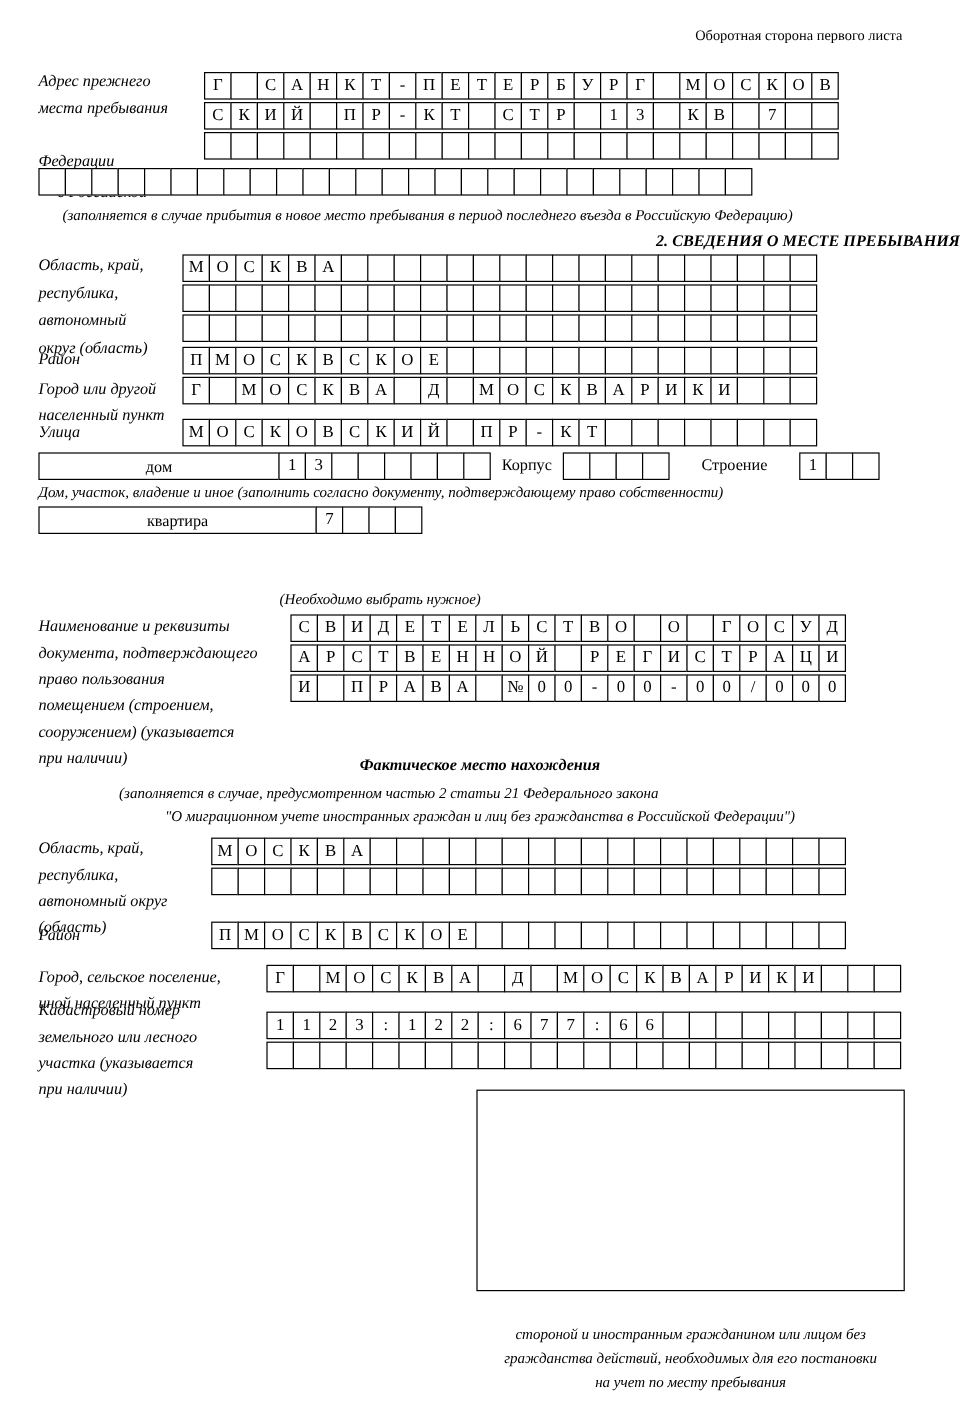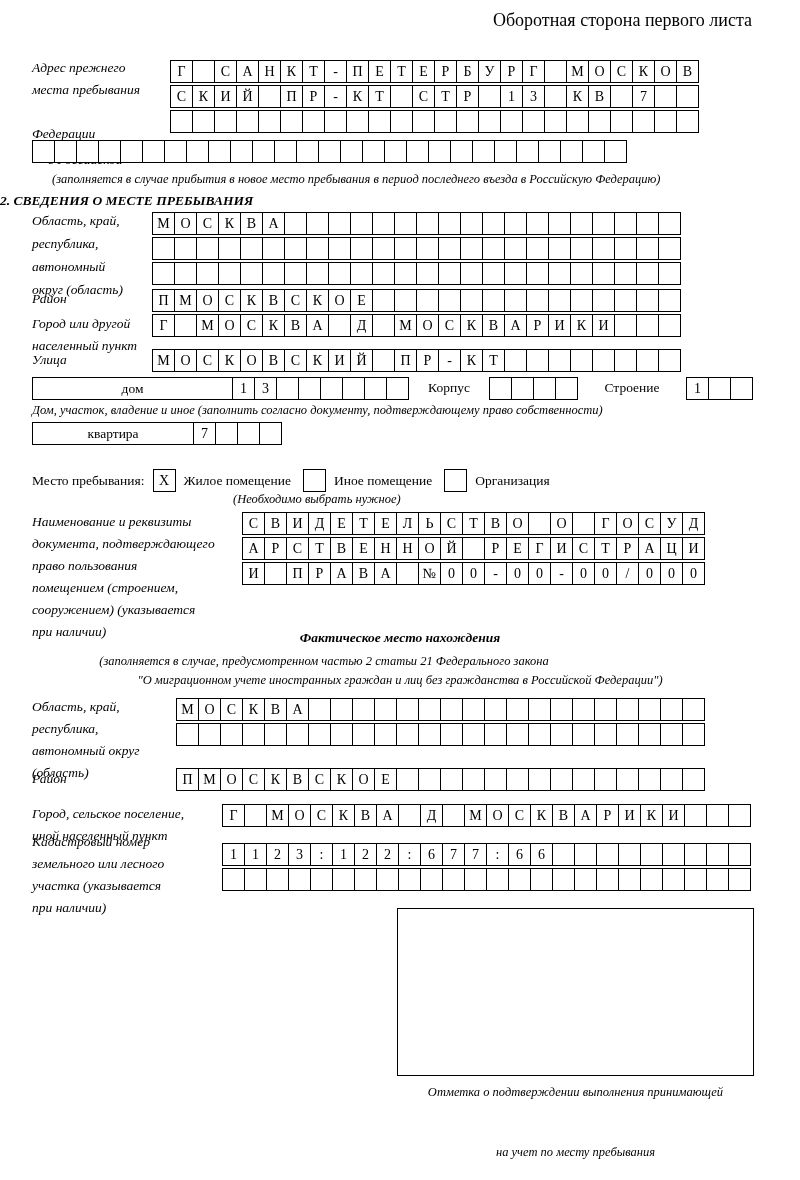--- a/index.html
+++ b/index.html
@@ -7,22 +7,22 @@
     width:800px; height:1180px;
     background:#ffffff;
     font-family:"Liberation Serif", serif;
     color:#000;
     position:relative;
     overflow:hidden;
   }
   .page{position:relative; width:800px; height:1180px;}
 
   .hdr{
-    position:absolute; right:48px; top:10px;
-    font-size:18px;
+    position:absolute; right:48px; top:22px;
+    font-size:12px;
   }
 
   .lbl{ font-size:13.5px; line-height:19px; }
   .bold{ font-weight:bold; }
 
   
   .cells{ display:flex; }
   .cell{
     width:23px; height:23px;
     border:1px solid #000;
@@ -178,21 +178,21 @@
       <div class="cell blank"></div>
       <div class="cell blank"></div>
       <div class="cell blank"></div>
       <div class="cell blank"></div>
       <div class="cell blank"></div>
       <div class="cell blank"></div>
     </div>
 
   <div class="txt s" style="left:52px; top:172px;">(заполняется в случае прибытия в новое место пребывания в период последнего въезда в Российскую Федерацию)</div>
 
-  <div class="txt bold" style="left:0; top:193px; width:800px; text-align:left; font-size:13.5px;">2. СВЕДЕНИЯ О МЕСТЕ ПРЕБЫВАНИЯ</div>
+  <div class="txt bold" style="left:0; top:193px; width:800px; text-align:right; font-size:13.5px;">2. СВЕДЕНИЯ О МЕСТЕ ПРЕБЫВАНИЯ</div>
 
   <div class="txt" style="left:32px; top:213px;">Область, край,</div>
   <div class="txt" style="left:32px; top:236px;">республика,</div>
   <div class="txt" style="left:32px; top:259px;">автономный</div>
   <div class="txt" style="left:32px; top:282px;">округ (область)</div>
 
   <div class="row cells" style="left:152px; top:212px;">
       <div class="cell">М</div>
       <div class="cell">О</div>
       <div class="cell">С</div>
@@ -361,55 +361,46 @@
     <div class="cells">
         <div class="cell">1</div>
         <div class="cell">3</div>
         <div class="cell blank"></div>
         <div class="cell blank"></div>
         <div class="cell blank"></div>
         <div class="cell blank"></div>
         <div class="cell blank"></div>
         <div class="cell blank"></div>
       </div>
-    <div class="boxlabel" style="width:82px; border:none;">Корпус</div>
+    <div class="boxlabel" style="width:62px; border:none;">Корпус</div>
     <div class="cells">
         <div class="cell blank"></div>
         <div class="cell blank"></div>
         <div class="cell blank"></div>
         <div class="cell blank"></div>
       </div>
     <div class="boxlabel" style="width:110px; border:none;">Строение</div>
     <div class="cells">
         <div class="cell">1</div>
         <div class="cell blank"></div>
         <div class="cell blank"></div>
       </div>
   </div>
   <div class="txt s" style="left:32px; top:403px;">Дом, участок, владение и иное (заполнить согласно документу, подтверждающему право собственности)</div>
 
   <div class="row" style="left:32px; top:422px; display:flex;">
-    <div class="boxlabel" style="width:162px;">квартира</div>
+    <div class="boxlabel" style="width:232px;">квартира</div>
     <div class="cells">
         <div class="cell">7</div>
         <div class="cell blank"></div>
         <div class="cell blank"></div>
         <div class="cell blank"></div>
       </div>
   </div>
 
-  <div class="row" style="left:32px; top:469px; display:flex; align-items:center;">
-    <span class="lbl">Место пребывания:</span>
-    <span class="tick" style="margin-left:8px;">Х</span>
-    <span class="lbl" style="margin-left:8px;">Жилое помещение</span>
-    <span class="tick" style="margin-left:12px;"></span>
-    <span class="lbl" style="margin-left:8px;">Иное помещение</span>
-    <span class="tick" style="margin-left:12px;"></span>
-    <span class="lbl" style="margin-left:8px;">Организация</span>
-  </div>
   <div class="txt s" style="left:233px; top:492px;">(Необходимо выбрать нужное)</div>
 
   <div class="txt" style="left:32px; top:514px;">Наименование и реквизиты</div>
   <div class="txt" style="left:32px; top:536px;">документа, подтверждающего</div>
   <div class="txt" style="left:32px; top:558px;">право пользования</div>
   <div class="txt" style="left:32px; top:580px;">помещением (строением,</div>
   <div class="txt" style="left:32px; top:602px;">сооружением) (указывается</div>
   <div class="txt" style="left:32px; top:624px;">при наличии)</div>
 
   <div class="row cells" style="left:242px; top:512px;">
@@ -653,16 +644,17 @@
       <div class="cell blank"></div>
       <div class="cell blank"></div>
       <div class="cell blank"></div>
       <div class="cell blank"></div>
       <div class="cell blank"></div>
       <div class="cell blank"></div>
       <div class="cell blank"></div>
     </div>
 
   <div class="bigbox" style="left:397px; top:908px; width:357px; height:168px;"></div>
-  <div class="txt s" style="left:397px; top:1085px; width:357px; text-align:center;">Отметка о подтверждении выполнения принимающей</div>
+  <div class="txt s" style="left:397px; top:1105px; width:357px; text-align:center;">стороной и иностранным гражданином или лицом без</div>
+  <div class="txt s" style="left:397px; top:1125px; width:357px; text-align:center;">гражданства действий, необходимых для его постановки</div>
   <div class="txt s" style="left:397px; top:1145px; width:357px; text-align:center;">на учет по месту пребывания</div>
 
 </div>
 
 </body></html>

